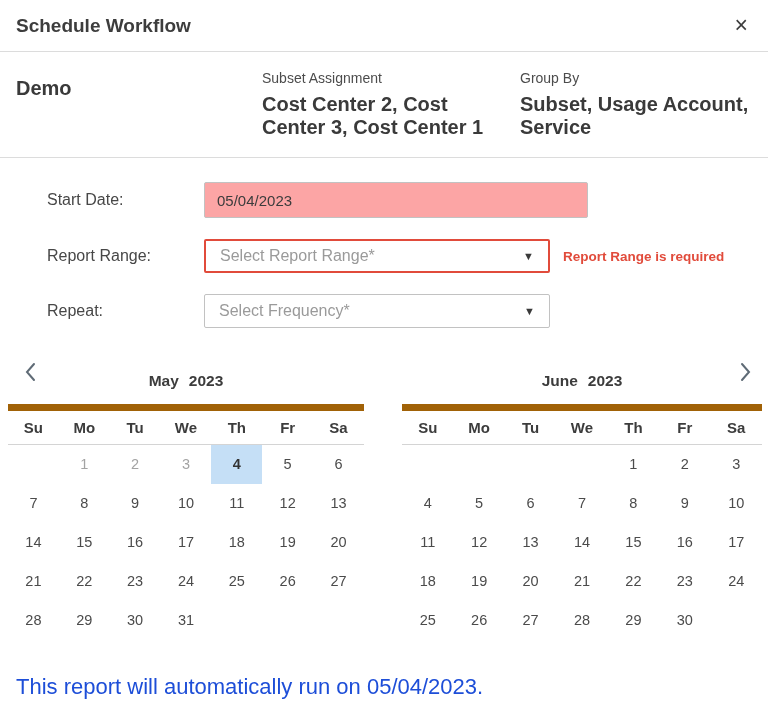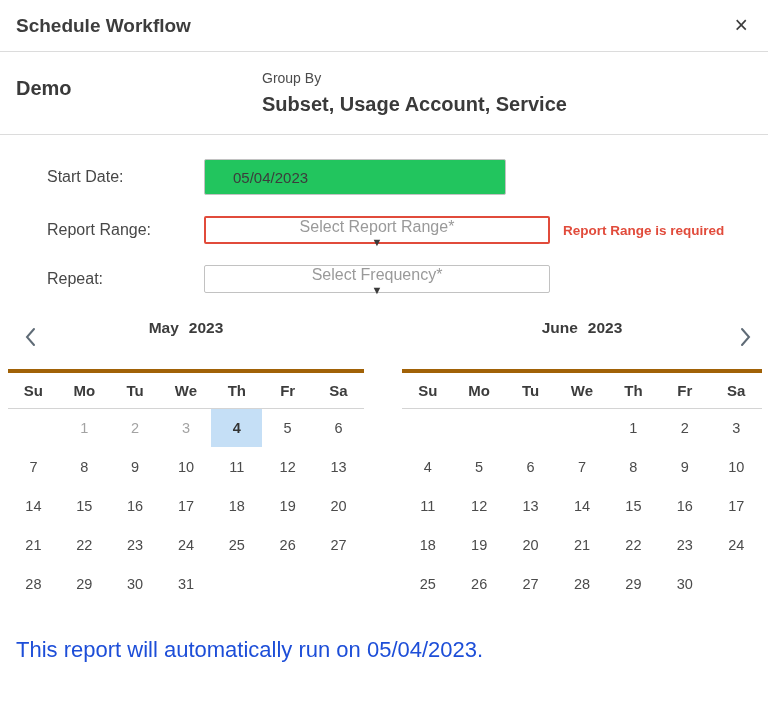--- a/index.html
+++ b/index.html
@@ -43,55 +43,55 @@
     font-size: 20px; font-weight: 700; color: #3a3a3a;
     margin-top: 7px; line-height: 23px;
   }
   .summary-col-2 .summary-value { max-width: 248px; }
   
   .form-area { padding: 24px 16px 0; }
   .form-row { display: flex; align-items: center; margin-left: 31px; }
   .form-row + .form-row { margin-top: 21px; align-items: center; }
   .form-label { width: 157px; font-size: 16px; color: #474747; flex: none; }
   .text-input {
-    width: 302px; height: 36px;
+    width: 384px; height: 36px;
     border: 1px solid var(--border-gray); border-radius: 2px;
-    padding: 0 28px; font-size: 15px; color: #3c3c3c;
-    font-family: inherit; outline: none; background: #22c55e;
+    padding: 0 12px; font-size: 15px; color: #3c3c3c;
+    font-family: inherit; outline: none; background: #fca5a5;
   }
   .dropdown {
-    width: 346px; height: 28px;
+    width: 346px; height: 34px;
     border: 1px solid var(--border-gray); border-radius: 2px;
     display: flex; align-items: center; justify-content: space-between;
-    padding: 0 14px; background: #fff; cursor: pointer; flex-direction: column;
+    padding: 0 14px; background: #fff; cursor: pointer;
   }
   .dropdown.error-state { border: 2px solid var(--accent-red); }
   .dd-placeholder { font-size: 16px; color: #9a9a9a; }
   .dd-caret { font-size: 11px; color: #3a3a3a; }
   .error-text { margin-left: 13px; font-size: 13.5px; color: var(--accent-red); font-weight: bold; }
   
   .calendars { display: flex; justify-content: space-between; padding: 26px 6px 0 8px; }
   .calendar { width: 356px; }
   .calendar.right { width: 360px; }
   .cal-header {
     position: relative; height: 36px;
-    display: flex; align-items: flex-start; justify-content: center;
+    display: flex; align-items: flex-end; justify-content: center;
     margin-bottom: 14px;
   }
   .cal-title { display: flex; gap: 10px; font-size: 15.5px; font-weight: 700; color: #3c3c3c; }
   .cal-nav {
     position: absolute; top: 3px; width: 30px; height: 30px;
     display: flex; align-items: center; justify-content: center;
     background: none; border: none; padding: 0; cursor: pointer;
   }
   .cal-nav.prev { left: 8px; }
   .cal-nav.next { right: 2px; }
   .calendar table { width: 100%; border-collapse: collapse; table-layout: fixed; }
   .calendar thead th {
-    border-top: 4px solid #a16207; border-bottom: 1px solid #d4d4d4;
+    border-top: 7px solid #a16207; border-bottom: 1px solid #d4d4d4;
     height: 37px; font-size: 15px; font-weight: 700; color: #3c3c3c;
     text-align: center;
   }
   .calendar tbody td {
     height: 39px; text-align: center; vertical-align: middle;
     font-size: 14.5px; color: #4b4b4b;
   }
   .calendar tbody td.muted { color: #a3a3a3; }
   .calendar tbody td.sel { background: var(--selected-day-bg); font-weight: 700; color: #333; }
   
@@ -105,20 +105,24 @@
   <div class="dlg-header">
     <div class="dlg-title">Schedule Workflow</div>
     <button class="close-btn">
       <span>×</span>
     </button>
   </div>
 
   <div class="summary">
     <div class="summary-col-1">
       <div class="summary-value">Demo</div>
+    </div>
+    <div class="summary-col-2">
+      <div class="summary-label">Subset Assignment</div>
+      <div class="summary-value">Cost Center 2, Cost Center 3, Cost Center 1</div>
     </div>
     <div class="summary-col-3">
       <div class="summary-label">Group By</div>
       <div class="summary-value">Subset, Usage Account, Service</div>
     </div>
   </div>
 
   <div class="form-area">
     <div class="form-row">
       <div class="form-label">Start Date:</div>

